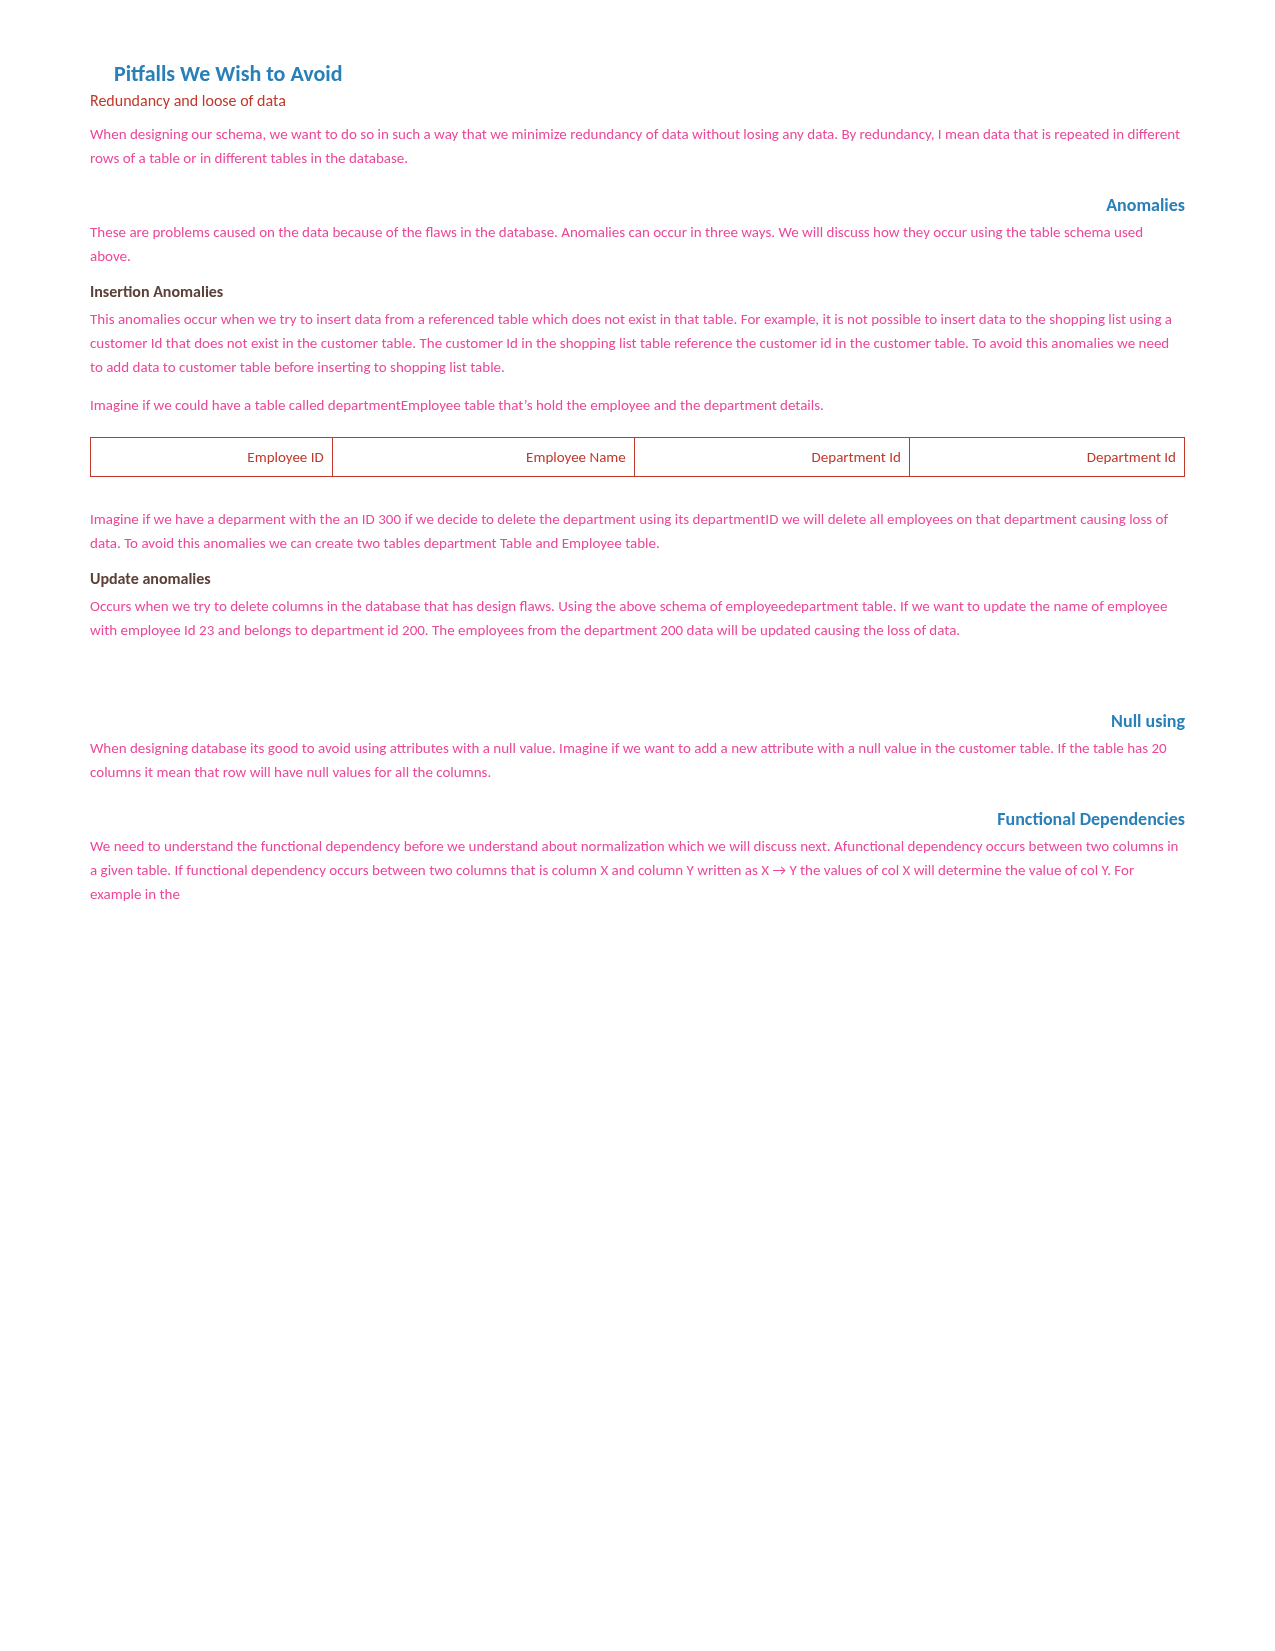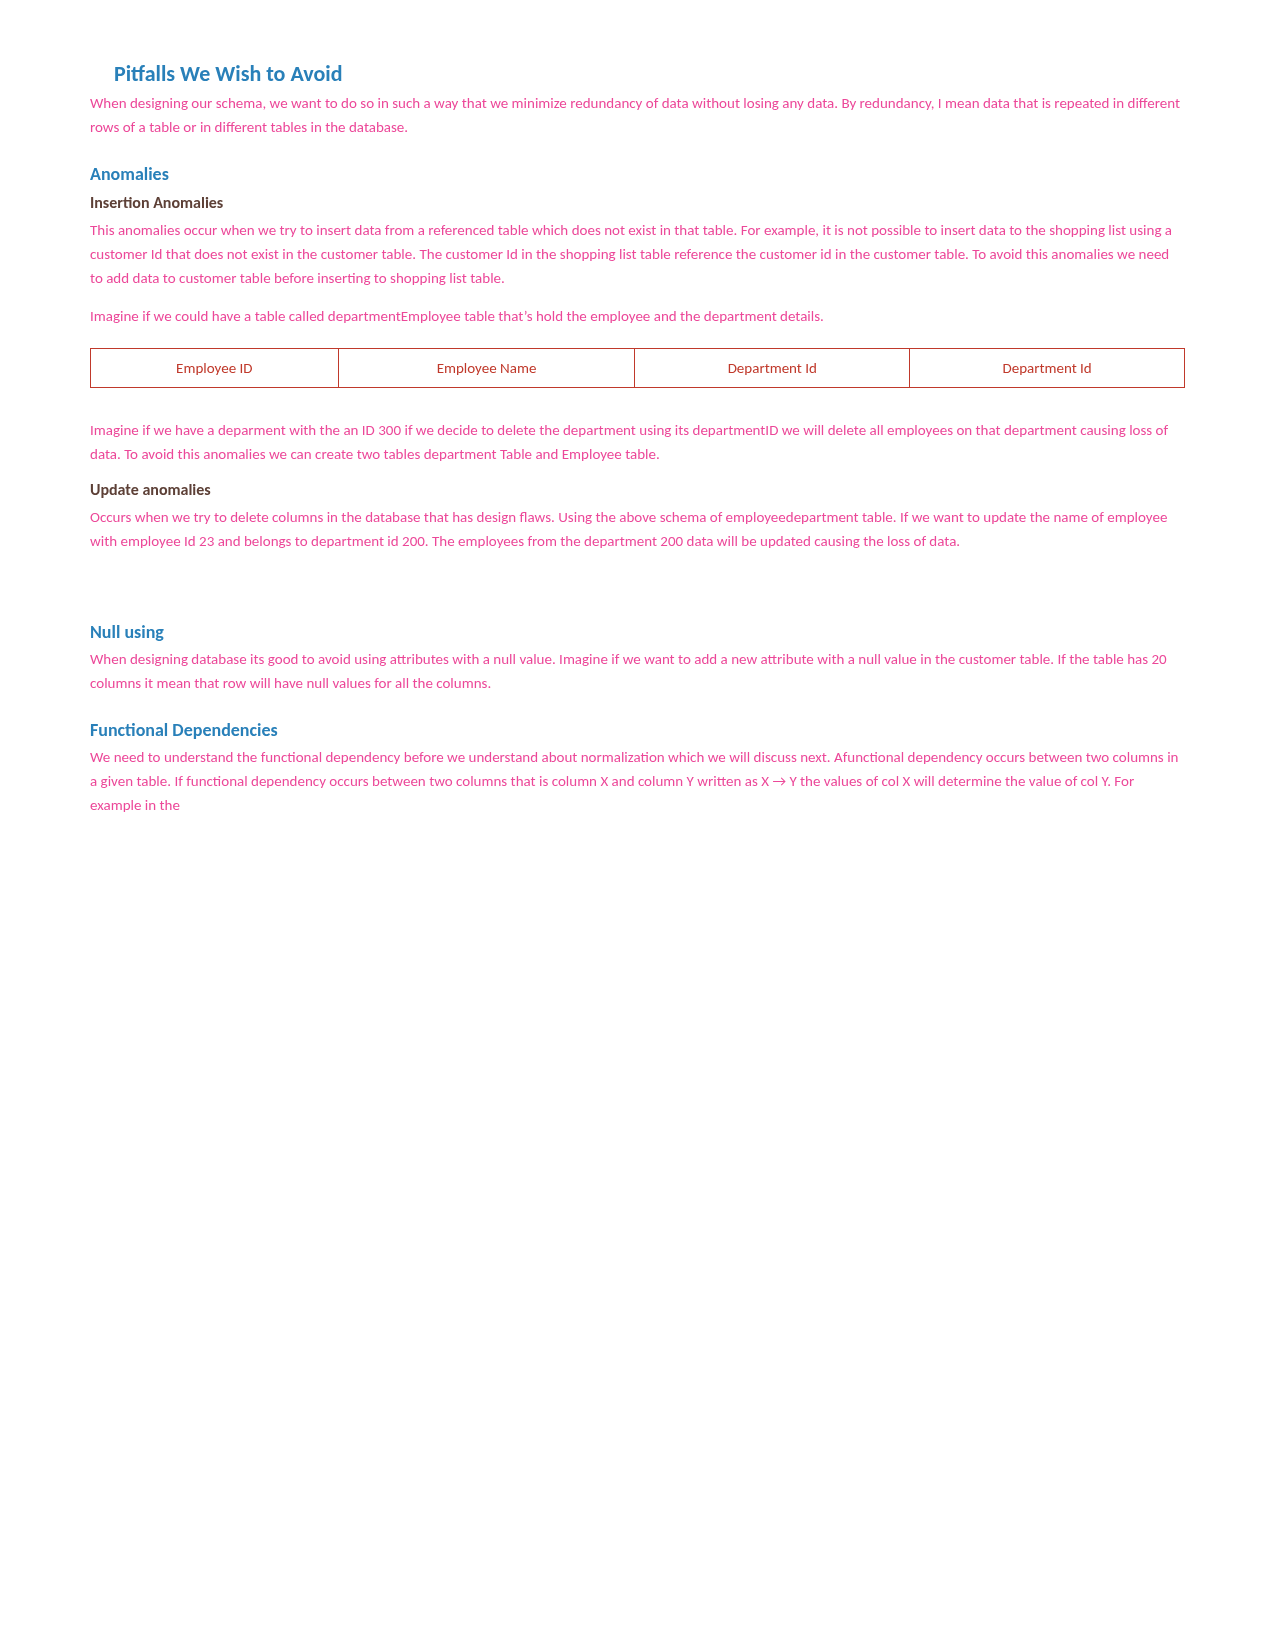--- a/index.html
+++ b/index.html
@@ -24,20 +24,21 @@
       margin-bottom: 4px;
       margin-left: 24px;
     }
 
     .section-title-medium {
       font-size: 18px;
       font-weight: 600;
       color: #2980b9;
       margin-bottom: 4px;
       margin-top: 24px;
+      text-align: right;
     }
 
     .section-title-small {
       font-size: 16px;
       font-weight: 600;
       color: #5d4037;
       margin-bottom: 6px;
       margin-top: 8px;
     }
 
@@ -61,46 +62,48 @@
     }
 
     .table-container table {
       border-collapse: collapse;
       width: 100%;
     }
 
     .table-container th,
     .table-container td {
       border: 1px solid #c0392b;
-      padding: 10px 20px;
+      padding: 10px 8px;
       font-size: 15px;
       color: #c0392b;
-      text-align: center;
+      text-align: right;
       font-weight: normal;
     }
 
     .spacer {
       height: 30px;
     }
 
     .spacer-small {
       height: 10px;
     }
   </style>
 </head>
 <body>
 
 <div>
 
   <h1 class="section-title-large">Pitfalls We Wish to Avoid</h1>
 
+  <p class="subtitle-red">Redundancy and loose of data</p>
 
   <p class="body-text">When designing our schema, we want to do so in such a way that we minimize redundancy of data without losing any data. By redundancy, I mean data that is repeated in different rows of a table or in different tables in the database.</p>
 
   <h2 class="section-title-medium">Anomalies</h2>
+  <p class="body-text">These are problems caused on the data because of the flaws in the database. Anomalies can occur in three ways. We will discuss how they occur using the table schema used above.</p>
 
   <h3 class="section-title-small">Insertion Anomalies</h3>
   <p class="body-text">This anomalies occur when we try to insert data from a referenced table which does not exist in that table. For example, it is not possible to insert data to the shopping list using a customer Id that does not exist in the customer table. The customer Id in the shopping list table reference the customer id in the customer table. To avoid this anomalies we need to add data to customer table before inserting to shopping list table.</p>
 
   <p class="body-text">Imagine if we could have a table called departmentEmployee table that’s hold the employee and the department details.</p>
 
   <div class="table-container">
     <table>
       <tbody>
         <tr>

